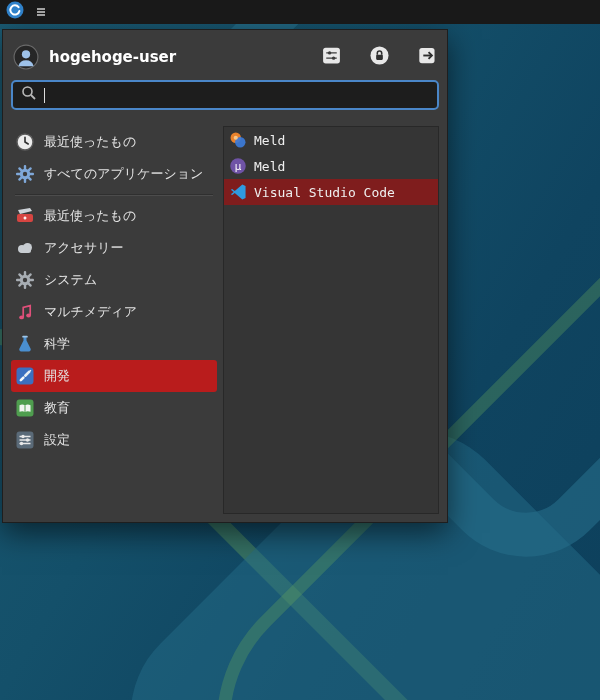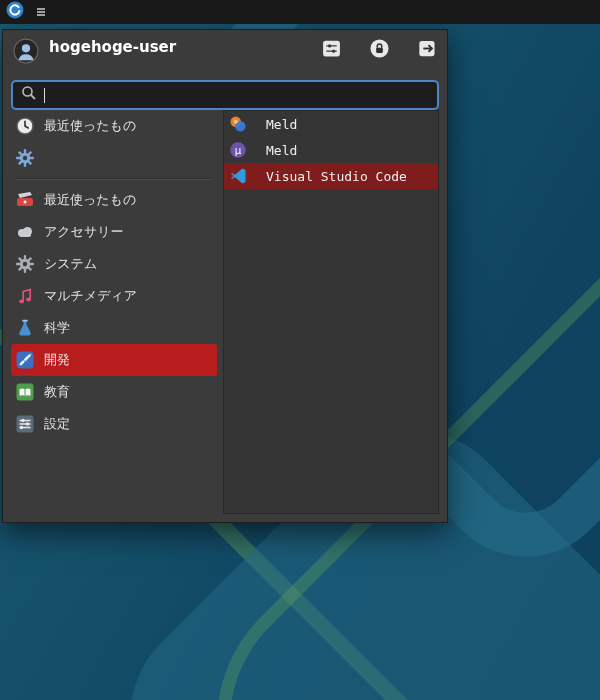--- a/index.html
+++ b/index.html
@@ -20,48 +20,48 @@
   .panel-btn{display:flex;align-items:center;justify-content:center;width:24px;height:24px;}
   .panel-btn + .panel-btn{margin-left:2px;}
 
   
   .menu{
     position:absolute;left:2px;top:29px;width:446px;height:494px;z-index:9;
     background:#3b3b3b;border:1px solid #1e1e1e;box-sizing:border-box;
     box-shadow:0 10px 28px rgba(0,0,0,.55);
     padding:8px;display:flex;flex-direction:column;
   }
-  .menu-header{display:flex;align-items:flex-start;height:38px;flex:0 0 auto;}
+  .menu-header{display:flex;align-items:center;height:38px;flex:0 0 auto;}
   .avatar{width:26px;height:26px;margin:0 10px 0 2px;flex:0 0 auto;}
   .username{color:#ffffff;font-weight:bold;font-size:15px;flex:0 0 auto;}
   .header-spacer{flex:1;}
   .hdr-btn{width:24px;height:24px;display:flex;align-items:center;justify-content:center;margin-left:24px;cursor:default;}
 
   .search{
     flex:0 0 auto;margin-top:4px;height:30px;box-sizing:border-box;
     background:#1d1d1d;border:2px solid #4a86c8;border-radius:5px;
     display:flex;align-items:center;padding:0 8px;
   }
   .search svg{flex:0 0 auto;}
   .caret{width:1px;height:15px;background:#dcdcdc;margin-left:7px;flex:0 0 auto;}
   .search input{
     flex:1;background:transparent;border:none;outline:none;color:#e8e8e8;
     font-family:"DejaVu Sans Mono","Liberation Mono",monospace;font-size:13px;margin-left:2px;
   }
 
-  .menu-body{flex:1;display:flex;margin-top:0;min-height:0;}
+  .menu-body{flex:1;display:flex;margin-top:16px;min-height:0;}
   .cat-col{width:212px;flex:0 0 auto;display:flex;flex-direction:column;padding-right:6px;box-sizing:border-box;}
   .cat-row{height:32px;flex:0 0 auto;display:flex;align-items:center;gap:9px;padding:0 4px;border-radius:3px;}
   .cat-row.selected{background:#b91c1c;}
   .cat-row .icon{width:20px;height:20px;flex:0 0 auto;display:flex;align-items:center;justify-content:center;}
   .cat-label{color:#e4e4e4;font-size:13px;white-space:nowrap;}
   .cat-sep{height:1px;background:#2f2f2f;border-bottom:1px solid #4c4c4c;margin:4px 4px;flex:0 0 auto;}
 
   .app-col{flex:1;background:#353535;border:1px solid #282828;display:flex;flex-direction:column;overflow:hidden;}
-  .app-row{height:26px;flex:0 0 auto;display:flex;align-items:center;gap:19px;padding:0 5px;}
+  .app-row{height:26px;flex:0 0 auto;display:flex;align-items:center;gap:7px;padding:0 5px;}
   .app-row.selected{background:#7f1d1d;}
   .app-row .icon{width:18px;height:18px;flex:0 0 auto;display:flex;align-items:center;justify-content:center;}
   .app-label{color:#efefef;font-size:13px;font-family:"DejaVu Sans Mono","Liberation Mono",monospace;white-space:nowrap;}
 </style>
 </head>
 <body>
 
 <div>
   <div class="shape shape1"></div>
   <div class="shape shape2"></div>
@@ -166,20 +166,21 @@
               <g fill="#7fa8d9">
                 <rect x="8.8" y="1" width="2.4" height="18" rx="1"></rect>
                 <rect x="1" y="8.8" width="18" height="2.4" rx="1"></rect>
                 <rect x="8.8" y="1" width="2.4" height="18" rx="1" transform="rotate(45 10 10)"></rect>
                 <rect x="8.8" y="1" width="2.4" height="18" rx="1" transform="rotate(-45 10 10)"></rect>
                 <circle cx="10" cy="10" r="5.2"></circle>
               </g>
               <circle cx="10" cy="10" r="2.2" fill="#3b3b3b"></circle>
             </svg>
         </span>
+        <span class="cat-label">すべてのアプリケーション</span>
       </div>
 
       <div class="cat-sep"></div>
 
       <div class="cat-row">
         <span class="icon">
           <svg width="20" height="20" viewBox="0 0 20 20">
               <path d="M3 4L15 2l2 3-12 3z" fill="#cfd4d9"></path>
               <rect x="2" y="8" width="16" height="8" rx="2" fill="#d64541"></rect>
               <path d="M8.6 12h2.8M10 10.6v2.8" stroke="#fff" stroke-width="1.4"></path>

